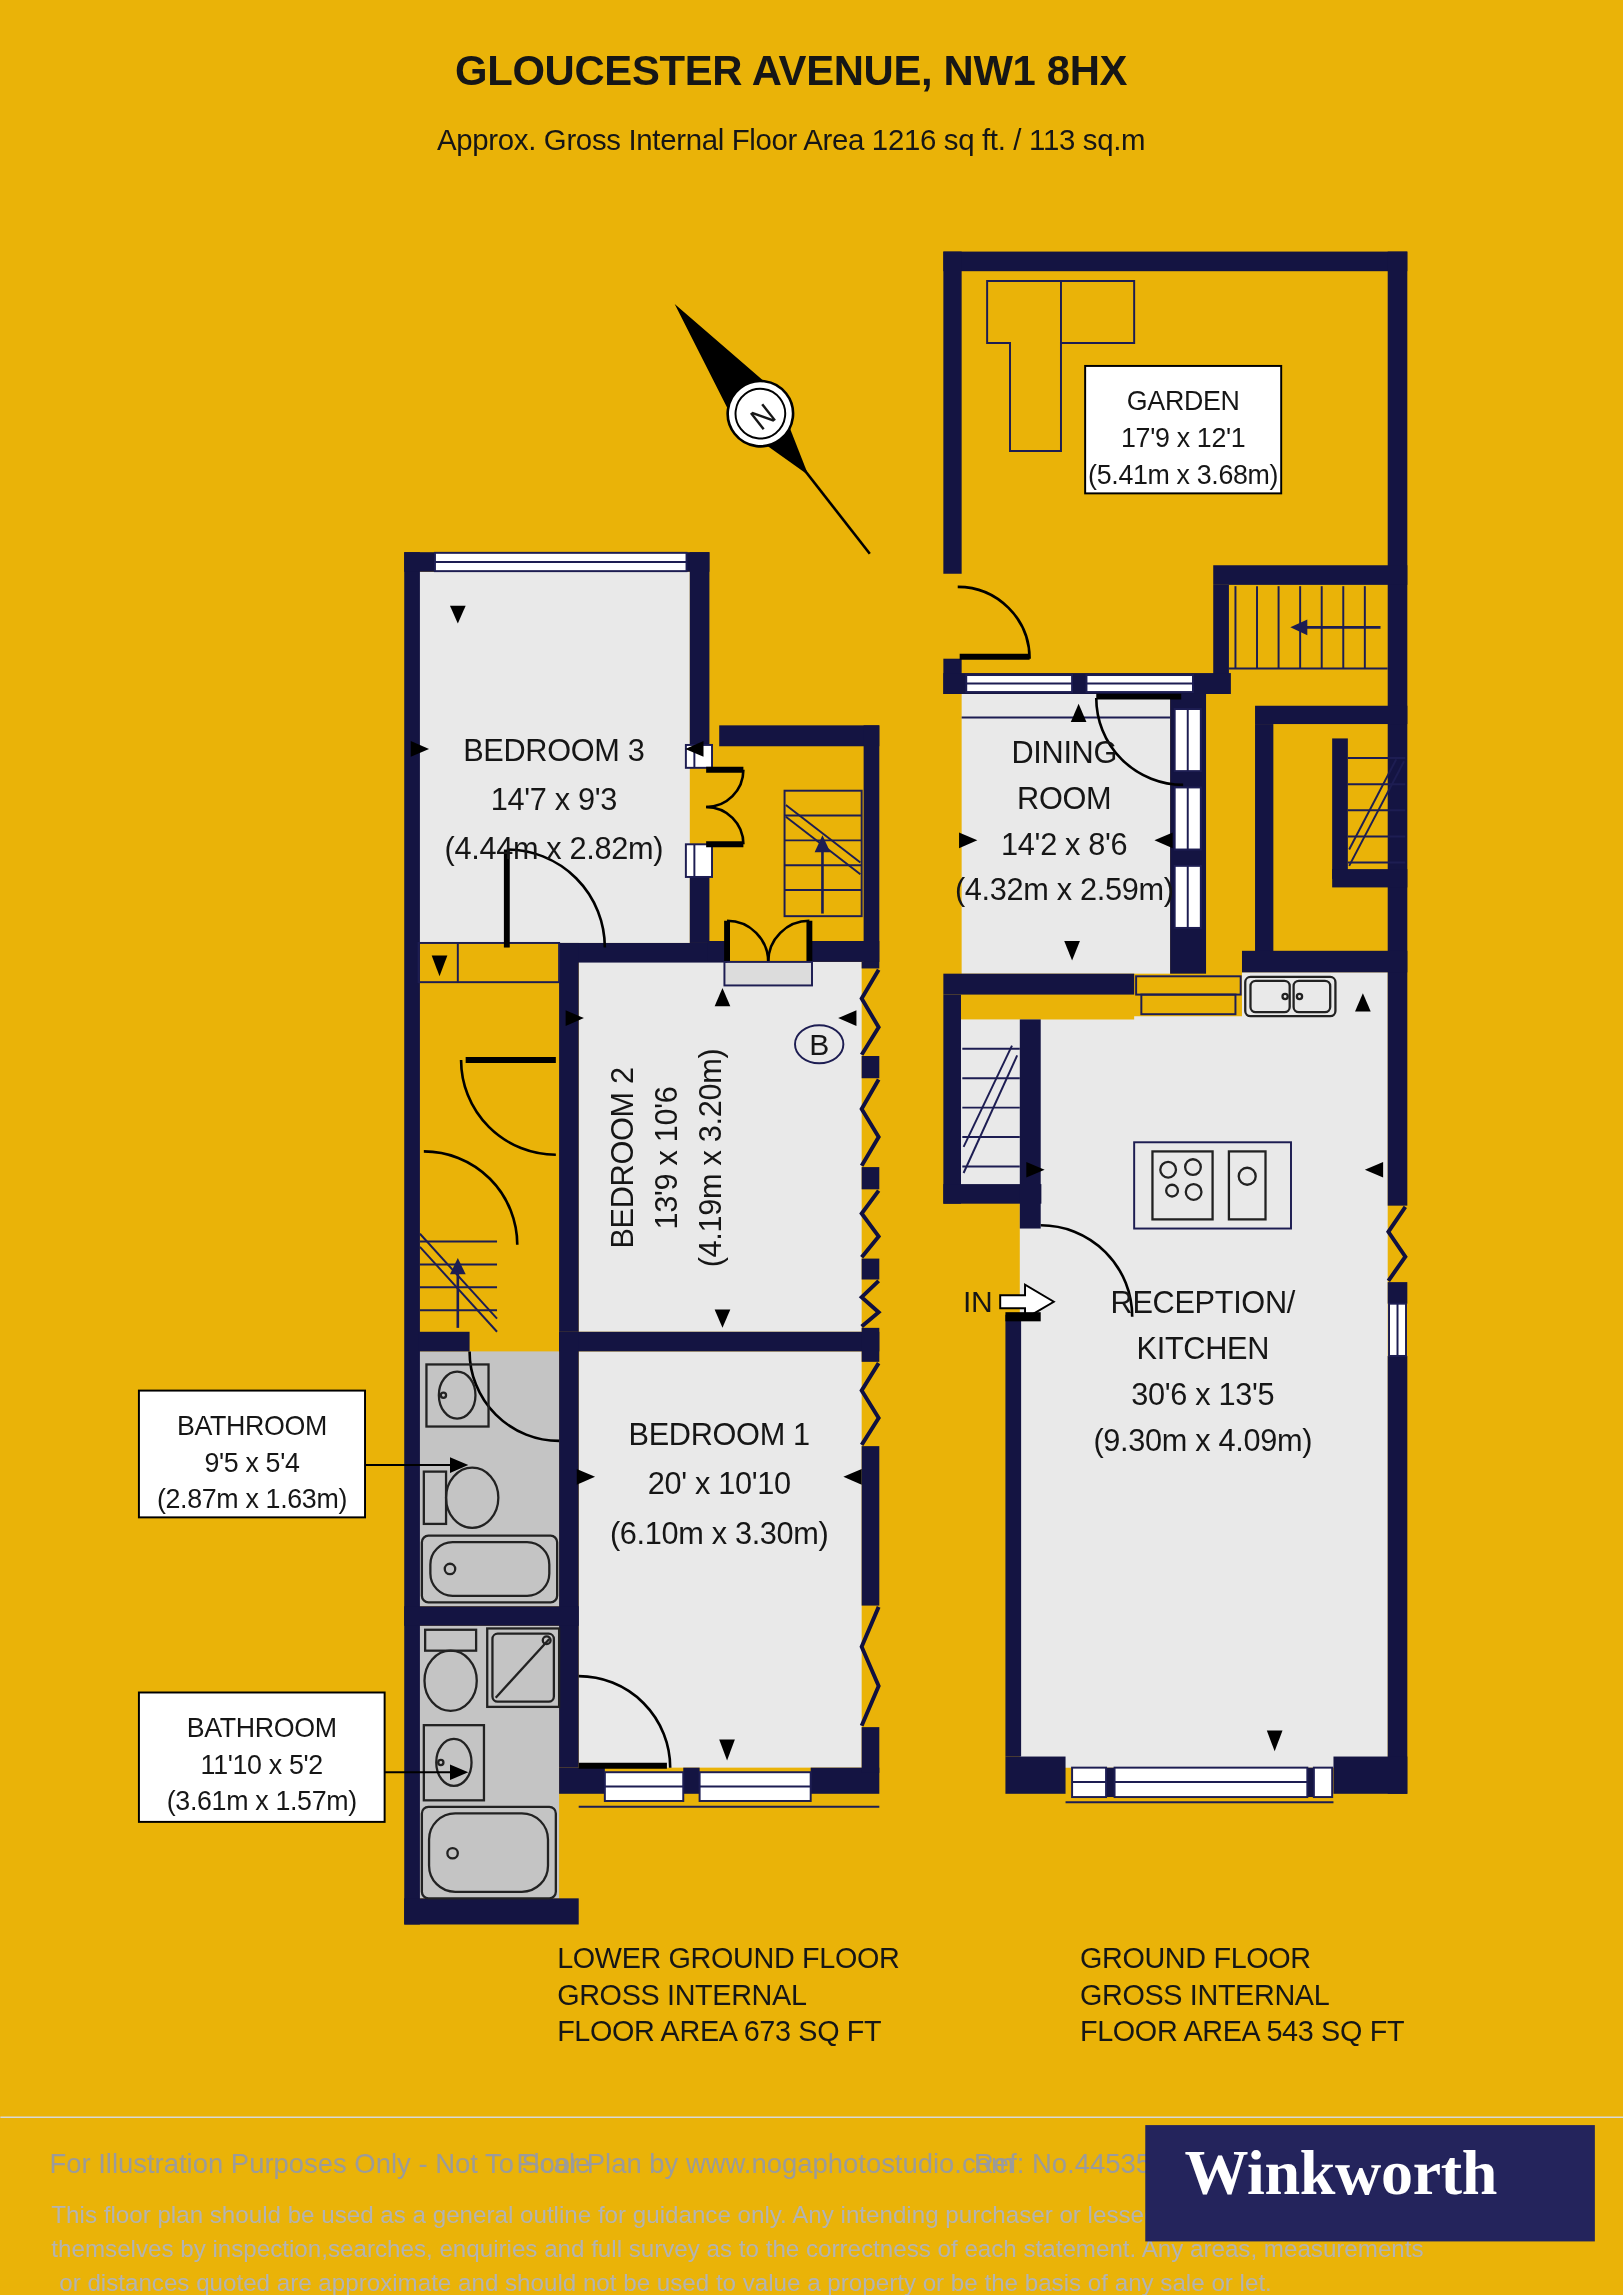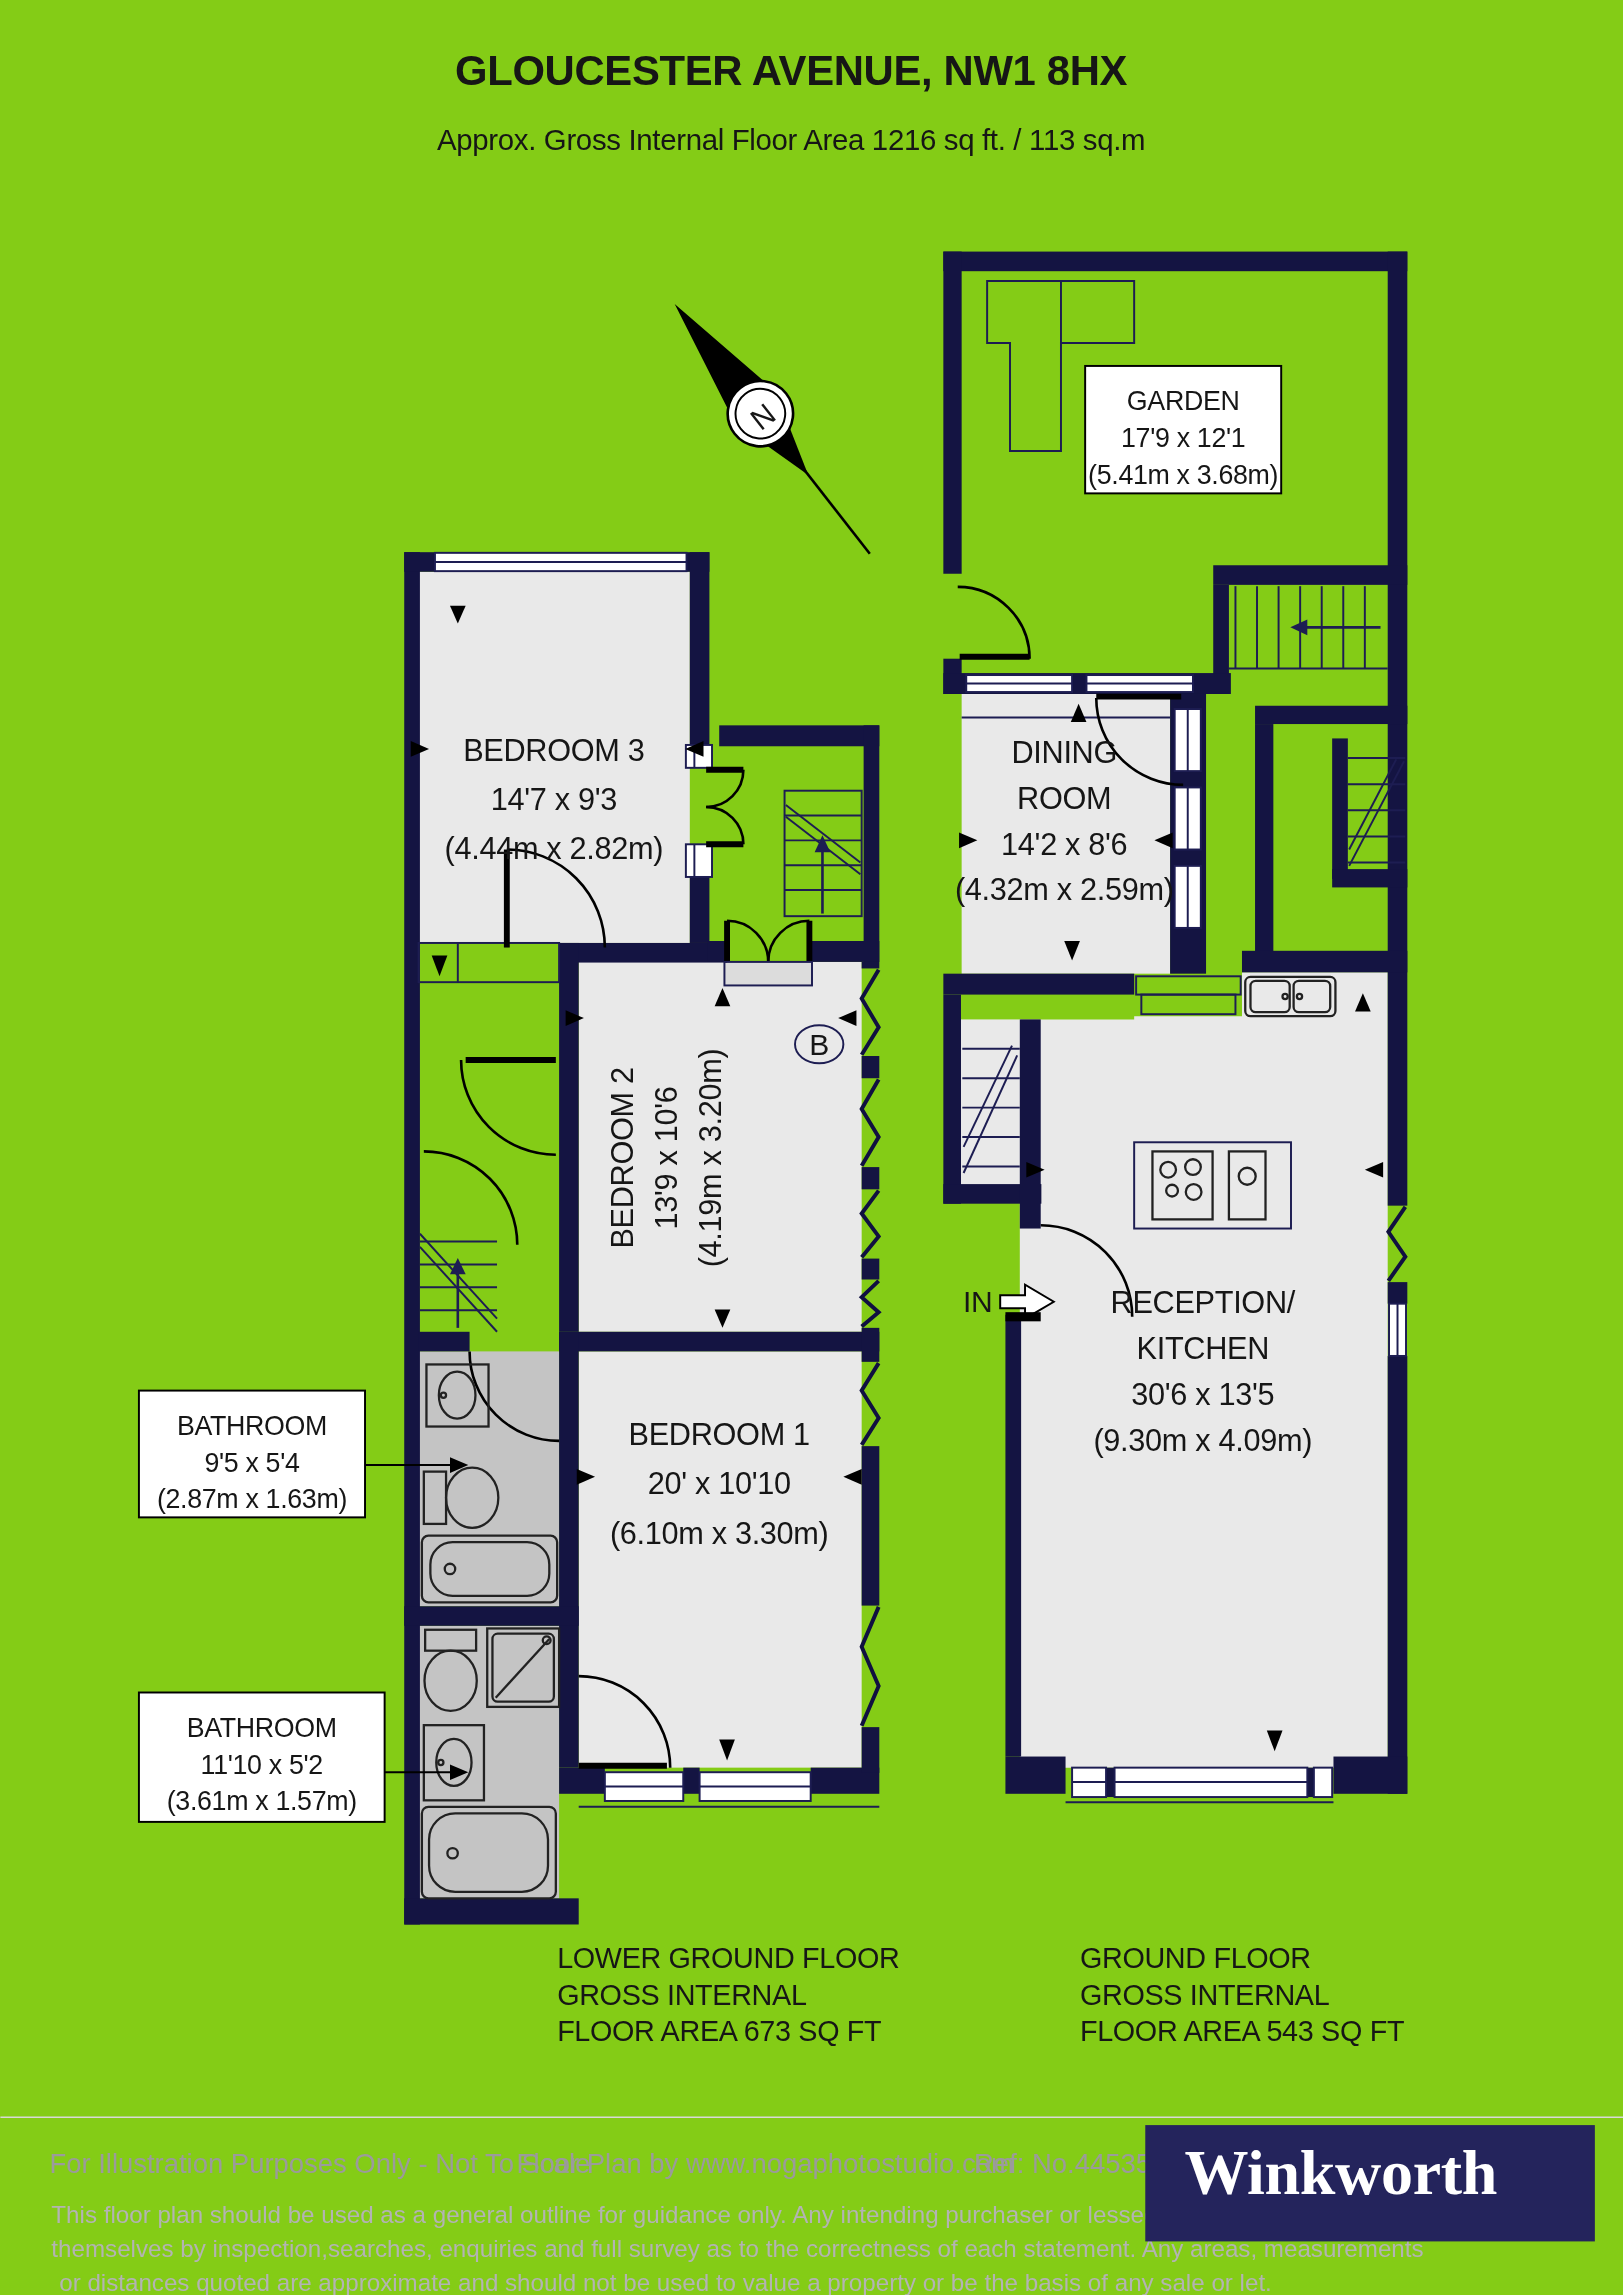--- a/index.html
+++ b/index.html
@@ -1,16 +1,16 @@
 <!DOCTYPE html>
 <html style="font-size:10.5px"><head>
 <meta charset="utf-8">
 <style>
   html,body{margin:0;padding:0;background:#ffffff;}
-  .page{position:relative;width:1624px;height:2295px;background:#84cc16;overflow:hidden;
+  .page{position:relative;width:1624px;height:2295px;background:#eab308;overflow:hidden;
         font-family:"Liberation Sans",sans-serif;}
   svg text{font-family:"Liberation Sans",sans-serif;fill:#161616;letter-spacing:-0.5px;}
   text.title{font-size:64px;font-weight:700;}
   text.subtitle{font-size:45px;font-weight:400;}
   text.room{font-size:47px;}
   text.roombox{font-size:41px;}
   text.caption{font-size:44px;}
   text.footnote{font-size:42px;fill:#9b9b9b;letter-spacing:0;}
   text.disclaimer{font-size:37px;fill:#b3b3b3;letter-spacing:0;}
   text.brand{font-family:"Liberation Serif",serif;font-size:98px;font-weight:700;fill:#ffffff;}

